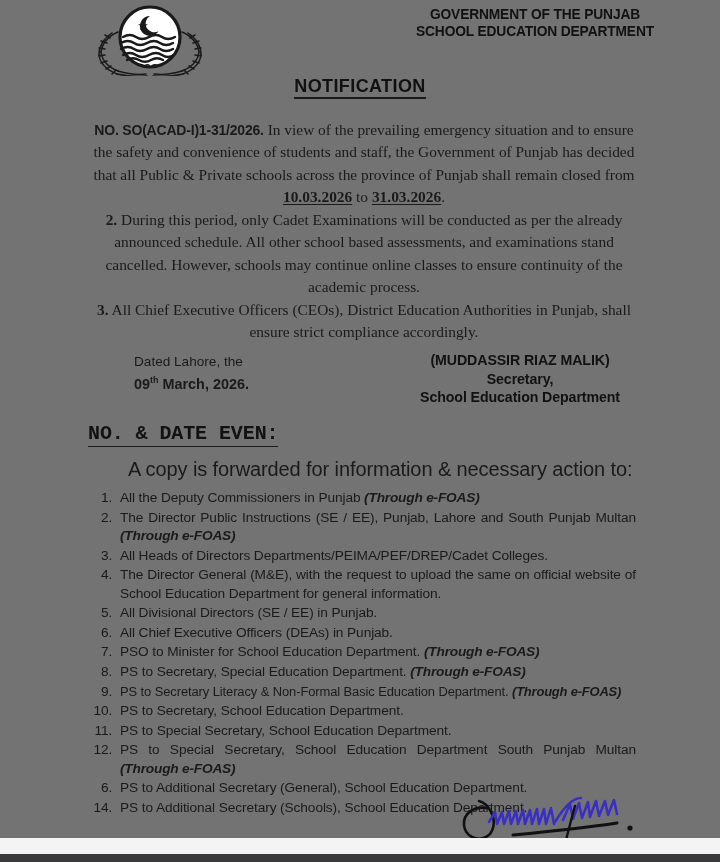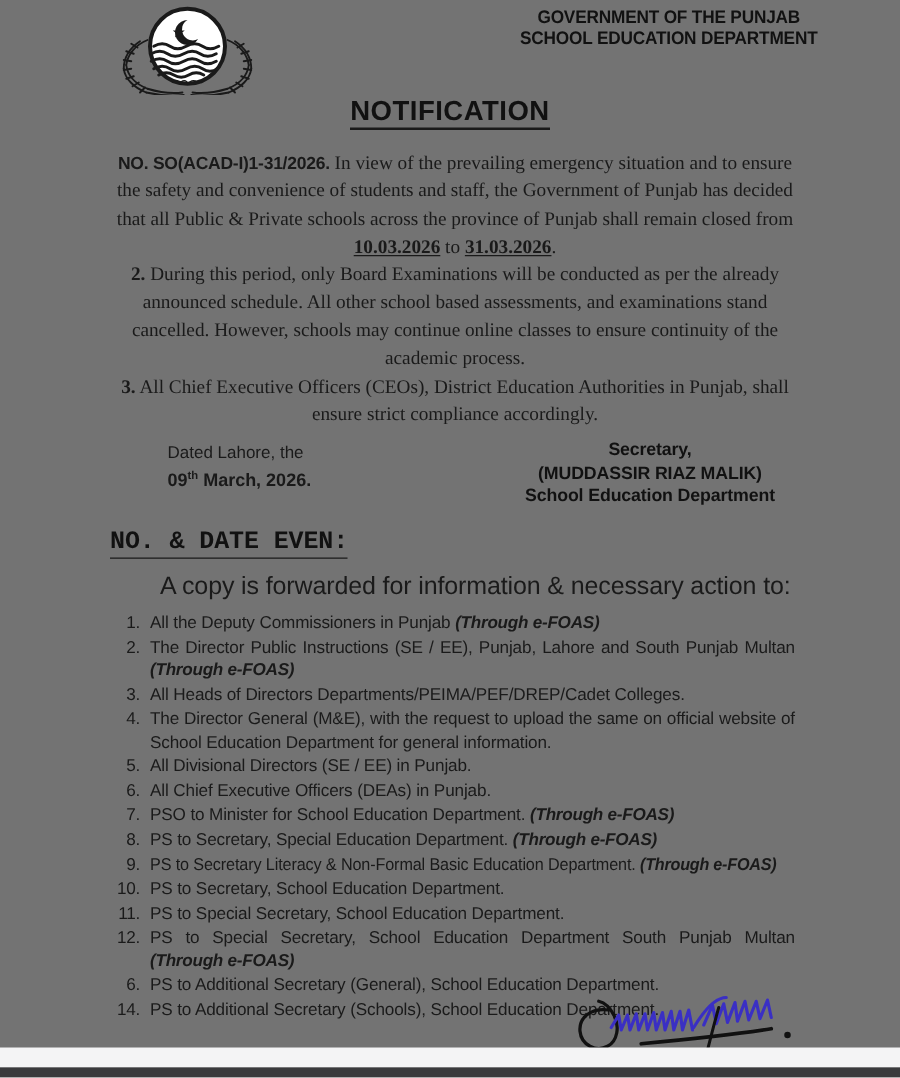--- a/index.html
+++ b/index.html
@@ -43,21 +43,21 @@
   .notification {
     position: absolute;
     left: 0;
     top: 76px;
     width: 720px;
     text-align: center;
   }
   .notification span {
     font-family: "Liberation Sans", sans-serif;
     font-weight: bold;
-    font-size: 22px;
+    font-size: 18px;
     letter-spacing: 0.4px;
     color: #111111;
     border-bottom: 2.3px solid #1a1a1a;
     padding-bottom: 1px;
   }
   
   .body-block {
     position: absolute;
     left: 88px;
     width: 552px;
@@ -253,35 +253,35 @@
 
   <div class="notification">
     <span>NOTIFICATION</span>
   </div>
 
   <div class="body-block" id="para1">
     <span class="refno">NO. SO(ACAD-I)1-31/2026.</span><span> In view of the prevailing emergency situation and to ensure the safety and convenience of students and staff, the Government of Punjab has decided that all Public &amp; Private schools across the province of Punjab shall remain closed from </span><span class="dateu">10.03.2026</span><span> to </span><span class="dateu">31.03.2026</span><span>.</span>
   </div>
 
   <div class="body-block" id="para2">
-    <span class="b">2.</span><span> During this period, only Board Examinations will be conducted as per the already announced schedule. All other school based assessments, and examinations stand cancelled. However, schools may continue online classes to ensure continuity of the academic process.</span>
+    <span class="b">2.</span><span> During this period, only Cadet Examinations will be conducted as per the already announced schedule. All other school based assessments, and examinations stand cancelled. However, schools may continue online classes to ensure continuity of the academic process.</span>
   </div>
 
   <div class="body-block" id="para3">
     <span class="b">3.</span><span> All Chief Executive Officers (CEOs), District Education Authorities in Punjab, shall ensure strict compliance accordingly.</span>
   </div>
 
   <div class="dated">
     <div>Dated Lahore, the</div>
     <div class="l2"><span>09</span><sup>th</sup><span> March, 2026.</span></div>
   </div>
 
   <div class="signatory">
+    <div>(MUDDASSIR RIAZ MALIK)</div>
     <div>Secretary,</div>
-    <div>(MUDDASSIR RIAZ MALIK)</div>
     <div>School Education Department</div>
   </div>
 
   <div class="date-even">NO. &amp; DATE EVEN:</div>
   <div class="copy-line">A copy is forwarded for information &amp; necessary action to:</div>
 
   <div id="dist-list">
       <div class="dist-row">
         <div class="dist-num">1.</div>
         <div class="dist-text nojust"><span>All the Deputy Commissioners in Punjab </span><span class="efoas">(Through e-FOAS)</span></div>

